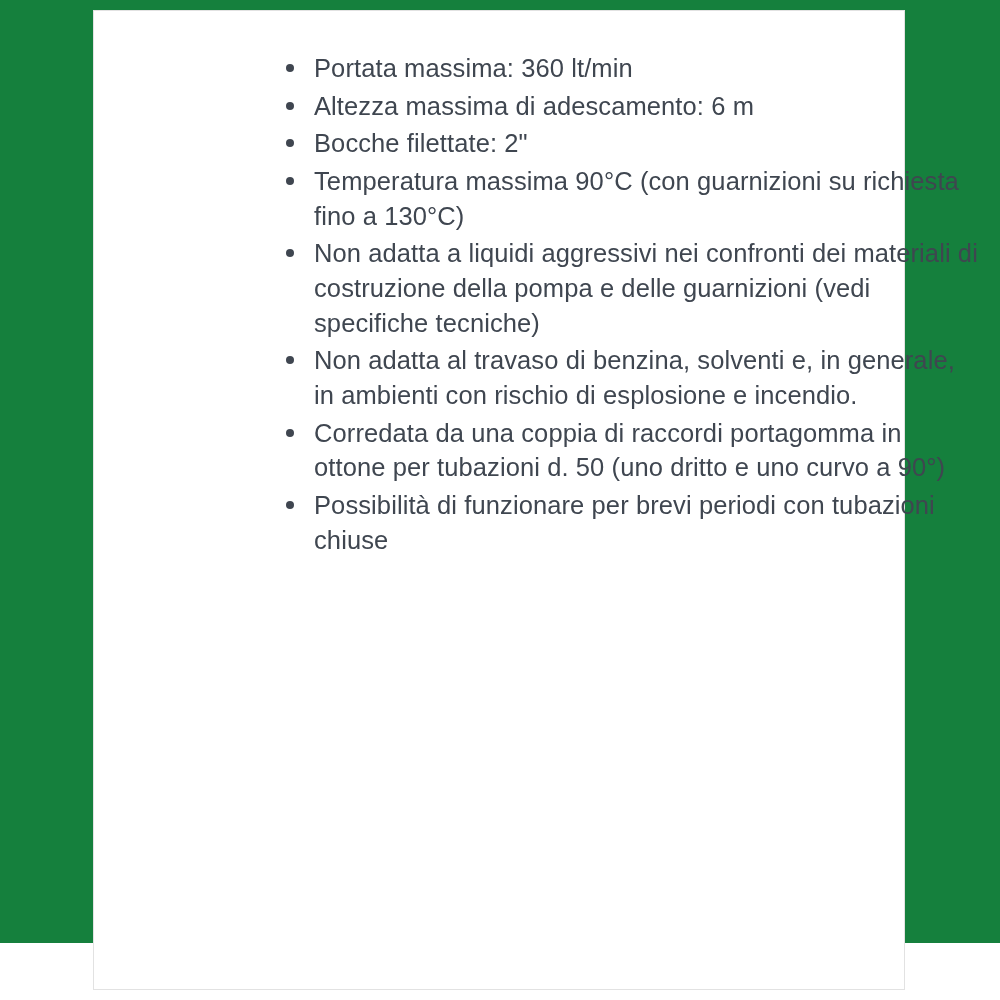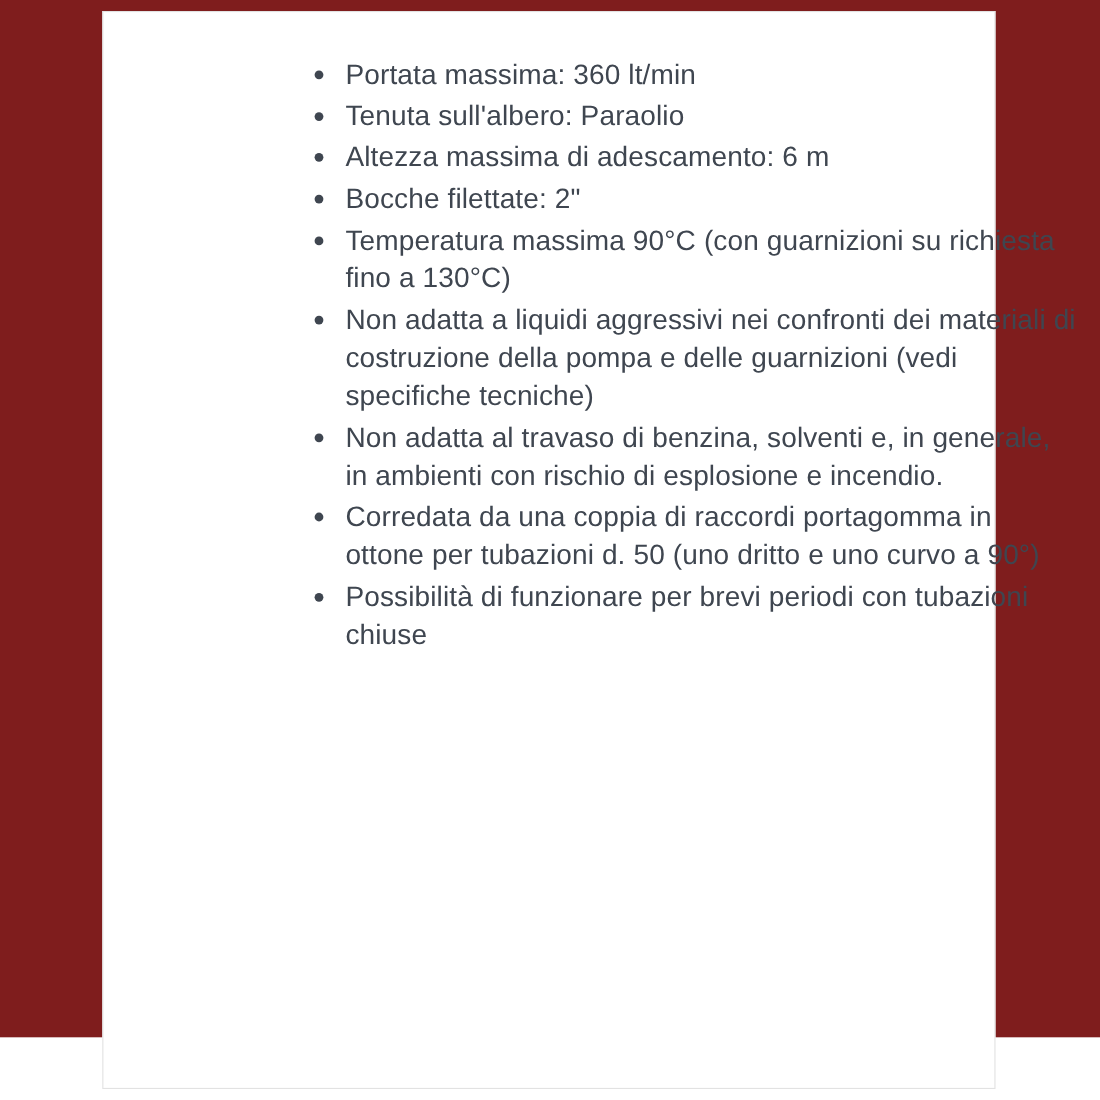--- a/index.html
+++ b/index.html
@@ -9,21 +9,21 @@
     width: 1000px;
     height: 1000px;
   }
   body {
     font-family: "Liberation Sans", sans-serif;
   }
   .page {
     position: relative;
     width: 1000px;
     height: 943px;
-    background: #7f1d1d;
+    background: #15803d;
     box-sizing: border-box;
   }
   .panel {
     position: absolute;
     left: 93px;
     top: 10px;
     width: 812px;
     height: 980px;
     border: 1px solid #e2e2e2;
     background: #ffffff;
@@ -63,21 +63,20 @@
     line-height: 0;
   }
 </style>
 </head>
 <body>
 
 <div class="page">
   <div class="panel">
     <ul class="spec-list" id="spec-list">
         <li class="spec-item"><span>Portata massima: 360 lt/min</span></li>
-        <li class="spec-item"><span>Tenuta sull'albero: Paraolio</span></li>
         <li class="spec-item"><span>Altezza massima di adescamento: 6 m</span></li>
         <li class="spec-item"><span>Bocche filettate: 2"</span></li>
         <li class="spec-item"><span>Temperatura massima 90°C (con guarnizioni su richiesta fino a 130°C)</span></li>
         <li class="spec-item"><span>Non adatta a liquidi aggressivi nei confronti dei materiali di costruzione della pompa e delle guarnizioni (vedi specifiche tecniche)</span></li>
         <li class="spec-item"><span>Non adatta al travaso di benzina, solventi e, in generale, in ambienti con rischio di esplosione e incendio.</span></li>
         <li class="spec-item"><span>Corredata da una coppia di raccordi portagomma in ottone per tubazioni d. 50 (uno dritto e uno curvo a 90°)</span></li>
         <li class="spec-item"><span>Possibilità di funzionare per brevi periodi con tubazioni chiuse</span></li>
       </ul>
   </div>
 </div>

